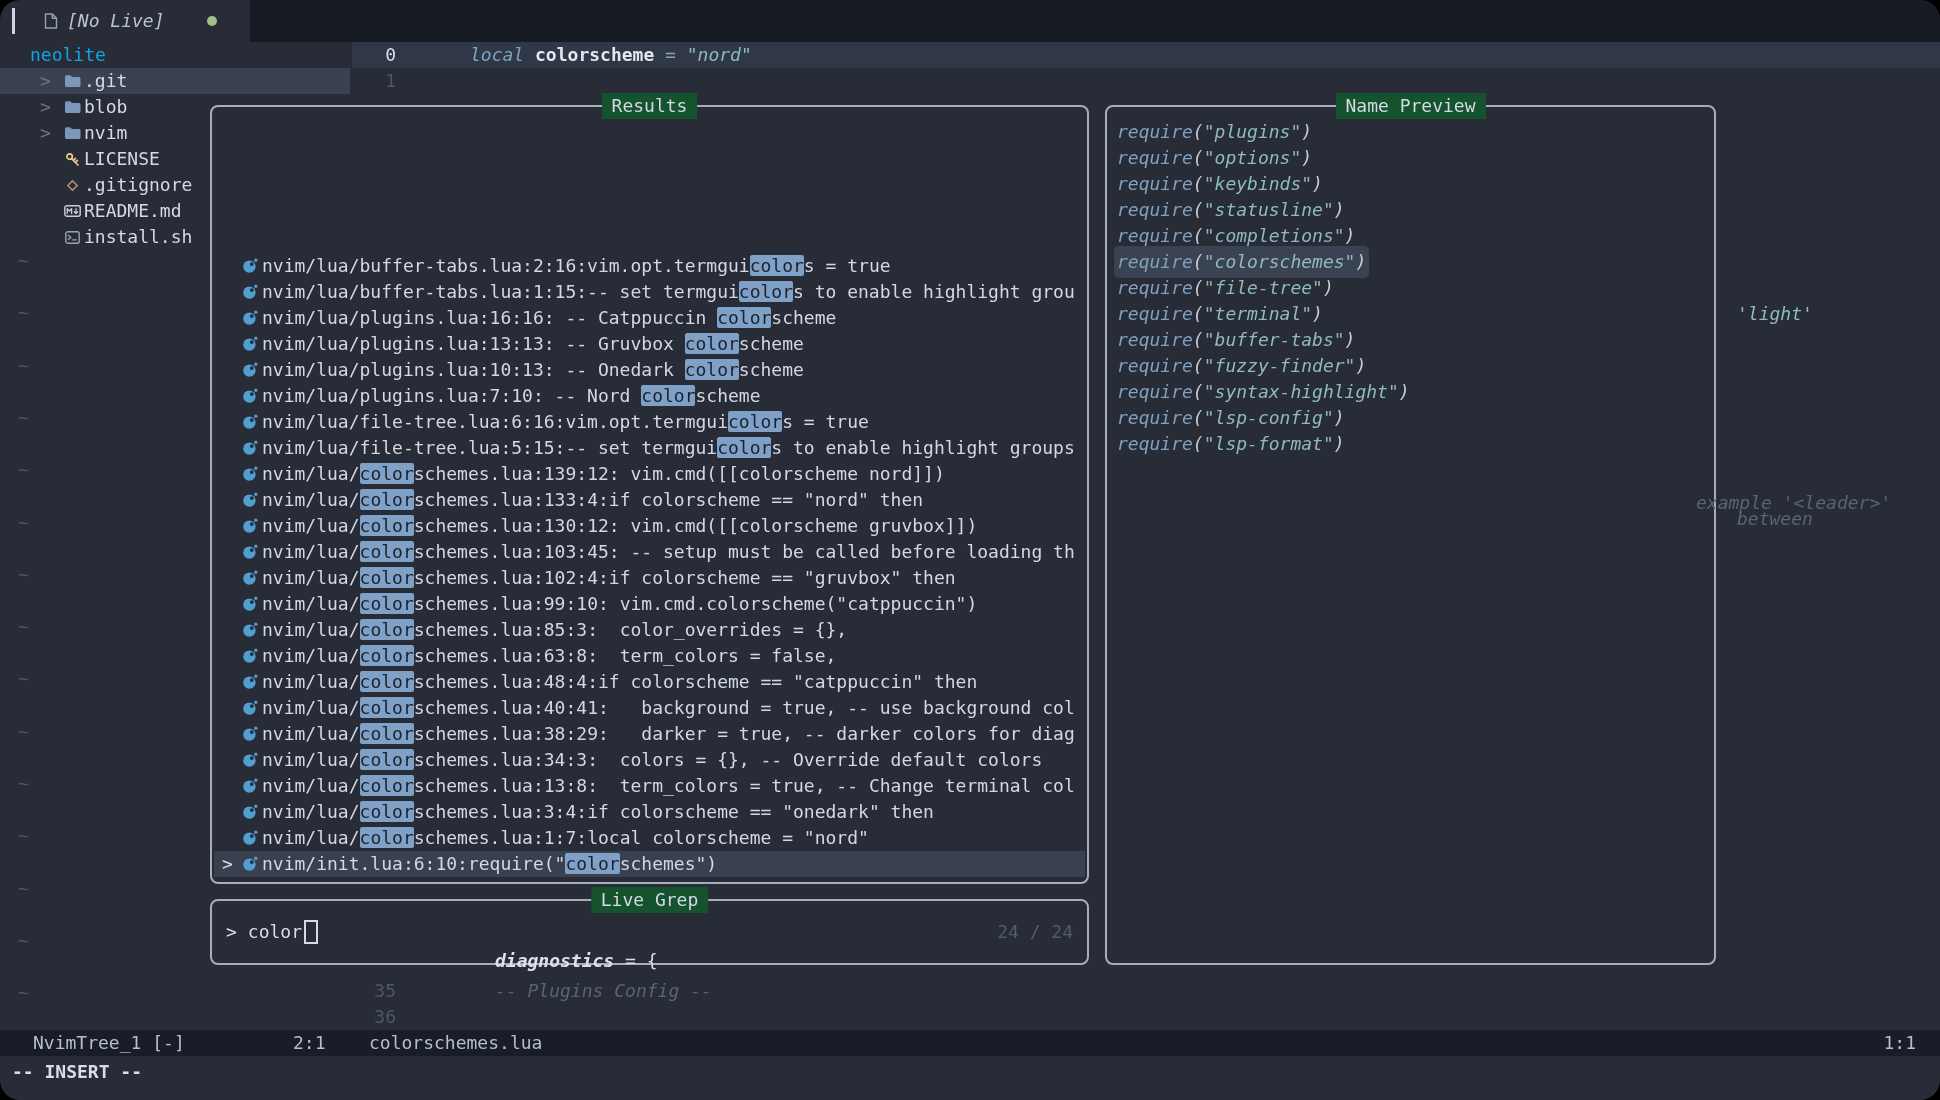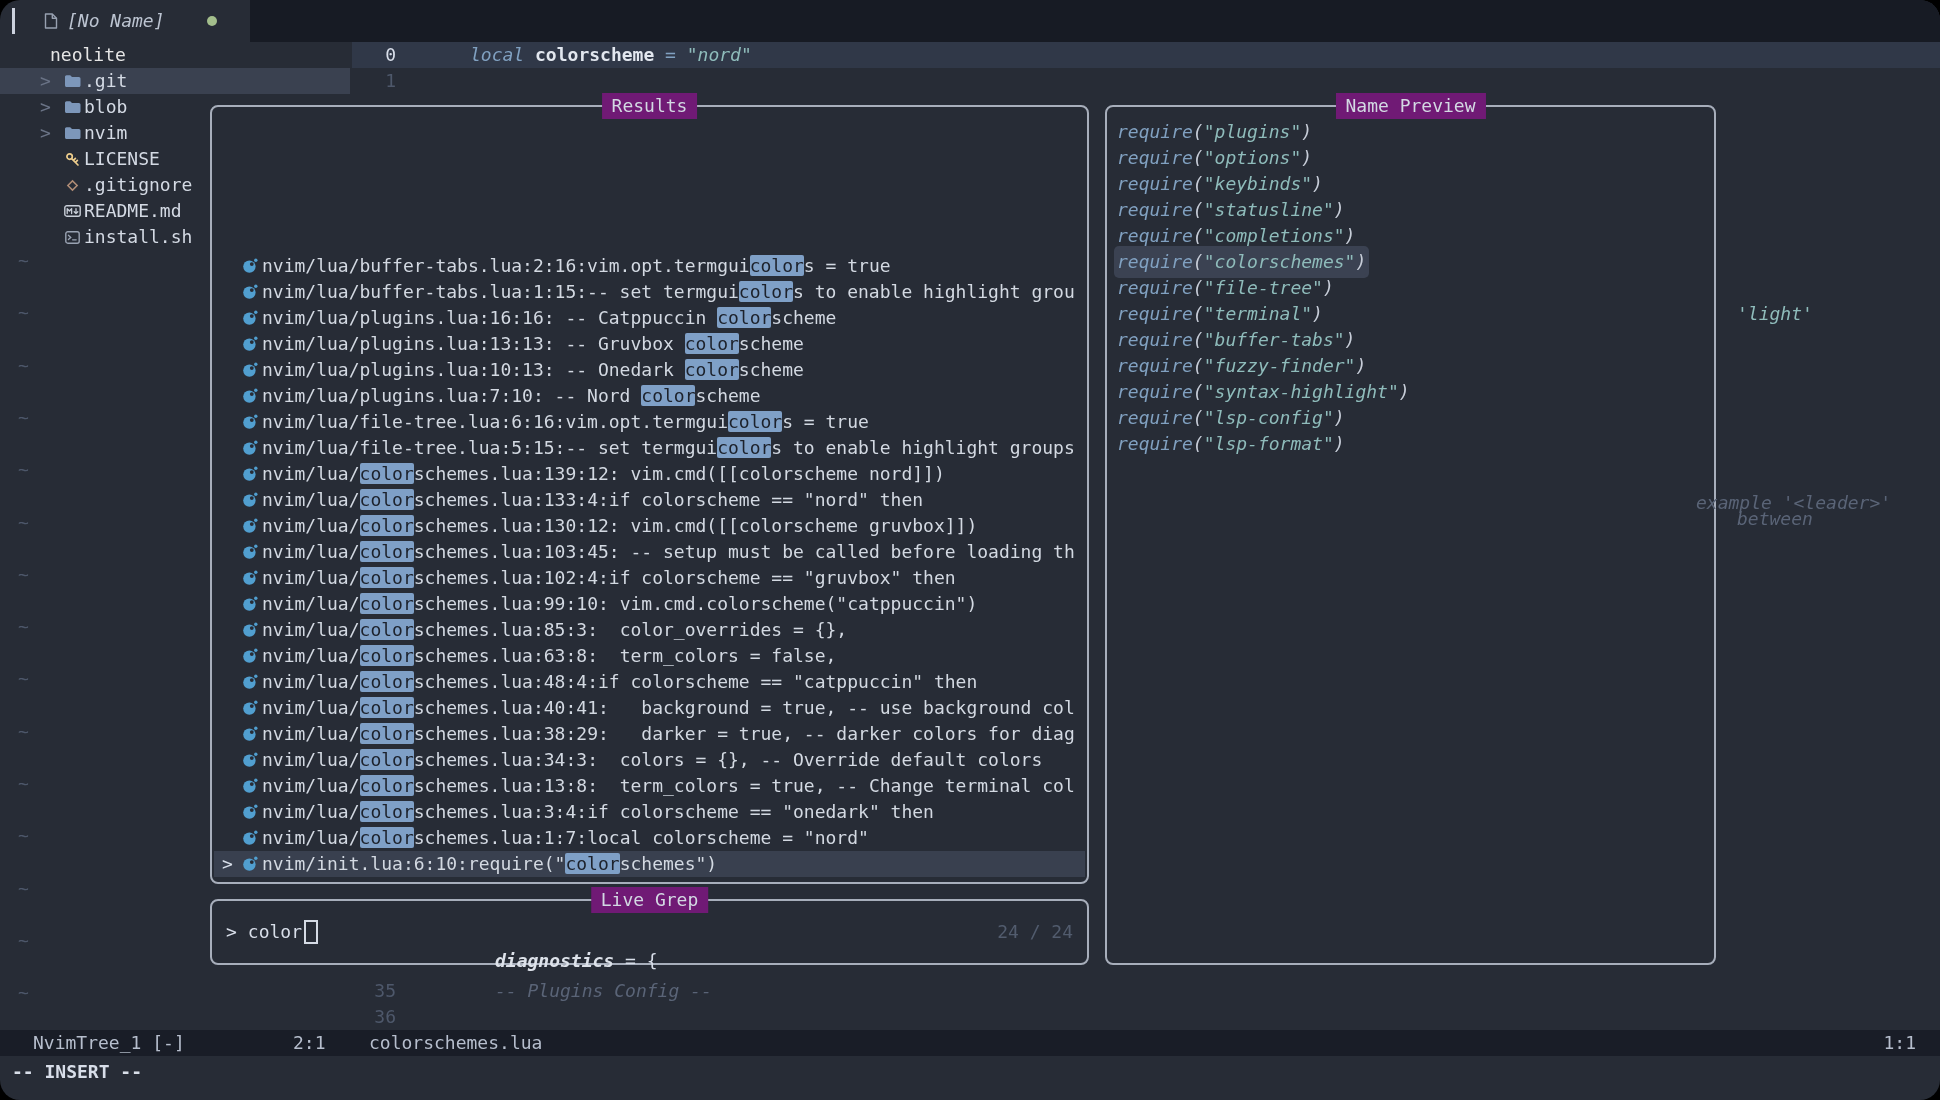--- a/index.html
+++ b/index.html
@@ -16,40 +16,40 @@
   .tabline{position:absolute;left:0;top:0;right:0;height:42px;}
   .cursor-bar{position:absolute;left:12px;top:8px;width:3px;height:26px;background:#ccd2de;}
   .tabline-rest{position:absolute;left:250px;top:0;right:0;height:42px;background:#171b24;}
   .tab{position:absolute;left:30px;top:0;height:42px;display:flex;align-items:center;padding:0 14px;}
   .tab .icon{margin-right:9px;}
   .tab-label{font-style:italic;color:#bcc4d1;}
   .mod-dot{width:10px;height:10px;border-radius:50%;background:#a3be8c;margin-left:42px;}
 
   
   .sidebar{position:absolute;left:0;top:42px;width:350px;bottom:70px;}
-  .tree-title{height:26px;padding-left:50px;color:#e5e5e5;}
+  .tree-title{height:26px;padding-left:30px;color:#0ea5e9;}
   .tree-row{height:26px;display:flex;align-items:center;padding-left:40px;white-space:pre;}
   .tree-row.sel{background:#3a4150;}
   .tree-arrow{width:20px;color:#6a7386;flex:none;}
   .tree-row .icon{width:24px;flex:none;}
   .tree-label{color:#d4dae4;}
   #tildes{position:absolute;inset:0;pointer-events:none;}
   .tilde{position:absolute;left:18px;color:#4d576a;}
 
   
   #buffer-top{position:absolute;inset:0;pointer-events:none;}
   .cursorline{position:absolute;left:352px;right:0;height:26px;background:#303848;}
   .lnum{position:absolute;left:350px;width:46px;text-align:right;height:26px;color:#4e586b;}
   .lnum.cur{color:#d8dee9;}
   .lntext{position:absolute;left:470px;height:26px;white-space:pre;}
 
   
   .float{position:absolute;border:2px solid #a7aebb;border-radius:8px;background:#272c36;}
   .float-title{position:absolute;top:-14px;left:50%;transform:translateX(-50%);
-    background:#701a75;padding:0 10px;color:#d3d9e3;white-space:nowrap;}
+    background:#14532d;padding:0 10px;color:#d3d9e3;white-space:nowrap;}
   #results{left:210px;top:105px;width:875px;height:775px;}
   #results-list{position:absolute;left:2px;right:2px;bottom:5px;}
   .result-row{height:26px;display:flex;align-items:center;padding:0 4px 0 8px;white-space:pre;overflow:hidden;}
   .result-row.sel{background:#39404f;}
   .caret{width:15px;flex:none;color:#d8dee9;visibility:hidden;}
   .result-row.sel .caret{visibility:visible;}
   .result-row .icon{width:25px;flex:none;}
   .res-text{white-space:pre;overflow:hidden;color:#d3d9e2;}
   .match{background:#7fa0c7;color:#1d222c;border-radius:2px;}
 
@@ -103,21 +103,21 @@
   <div class="tabline">
     <div class="tabline-rest"></div>
     <div class="cursor-bar"></div>
     <div class="tab">
       <span class="icon">
         <svg width="14" height="16" viewBox="0 0 14 16">
             <path d="M1.5 1h6.8L12.5 5.2V15h-11z" fill="none" stroke="#98a1b1" stroke-width="1.4" stroke-linejoin="round"></path>
             <path d="M8.3 1v4.2h4.2" fill="none" stroke="#98a1b1" stroke-width="1.4" stroke-linejoin="round"></path>
           </svg>
       </span>
-      <span class="tab-label">[No Name]</span>
+      <span class="tab-label">[No Live]</span>
       <span class="mod-dot"></span>
     </div>
   </div>
 
   <div class="sidebar">
     <div class="tree-title">neolite</div>
     <div id="tree-items">
         <div class="tree-row sel"><span class="tree-arrow">&gt;</span><span class="icon"><svg width="17" height="14" viewBox="0 0 17 14">
               <path d="M1 3c0-1 .7-1.8 1.6-1.8h3.6L8 3h6.9c.9 0 1.6.8 1.6 1.8v6.4c0 1-.7 1.8-1.6 1.8H2.6c-.9 0-1.6-.8-1.6-1.8z" fill="#7d97ba"></path>
             </svg></span><span class="tree-label">.git</span></div>

